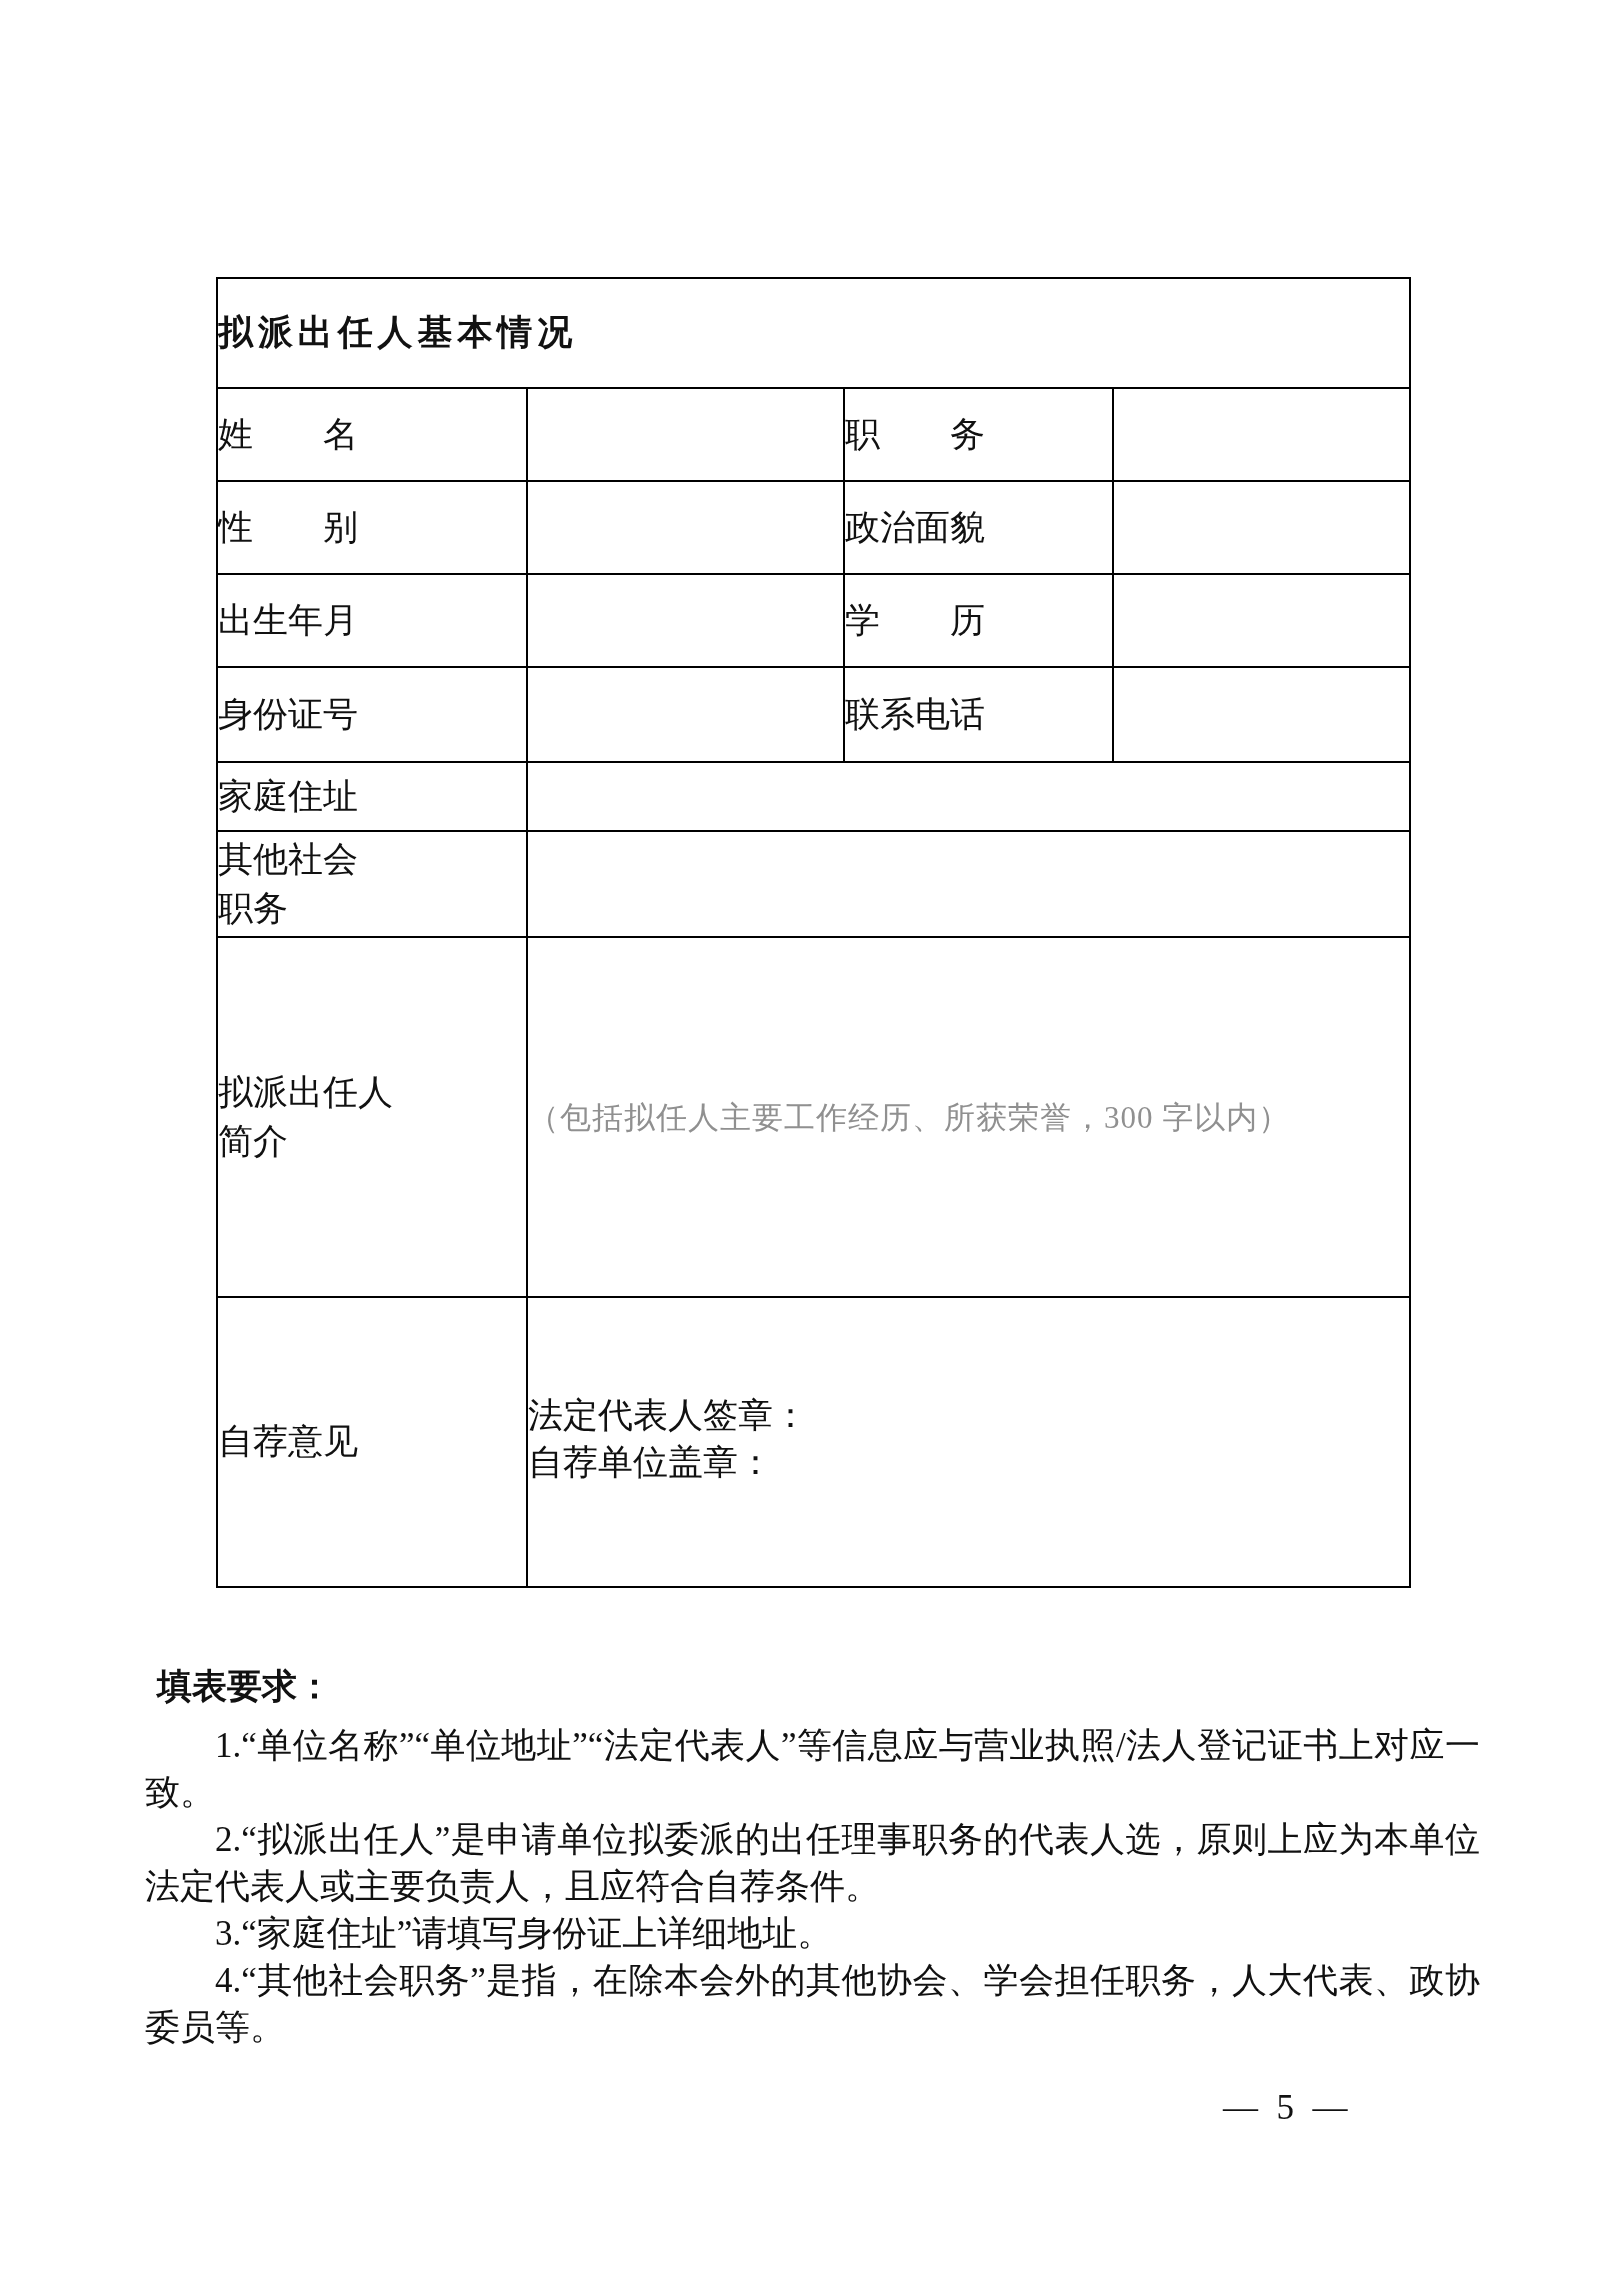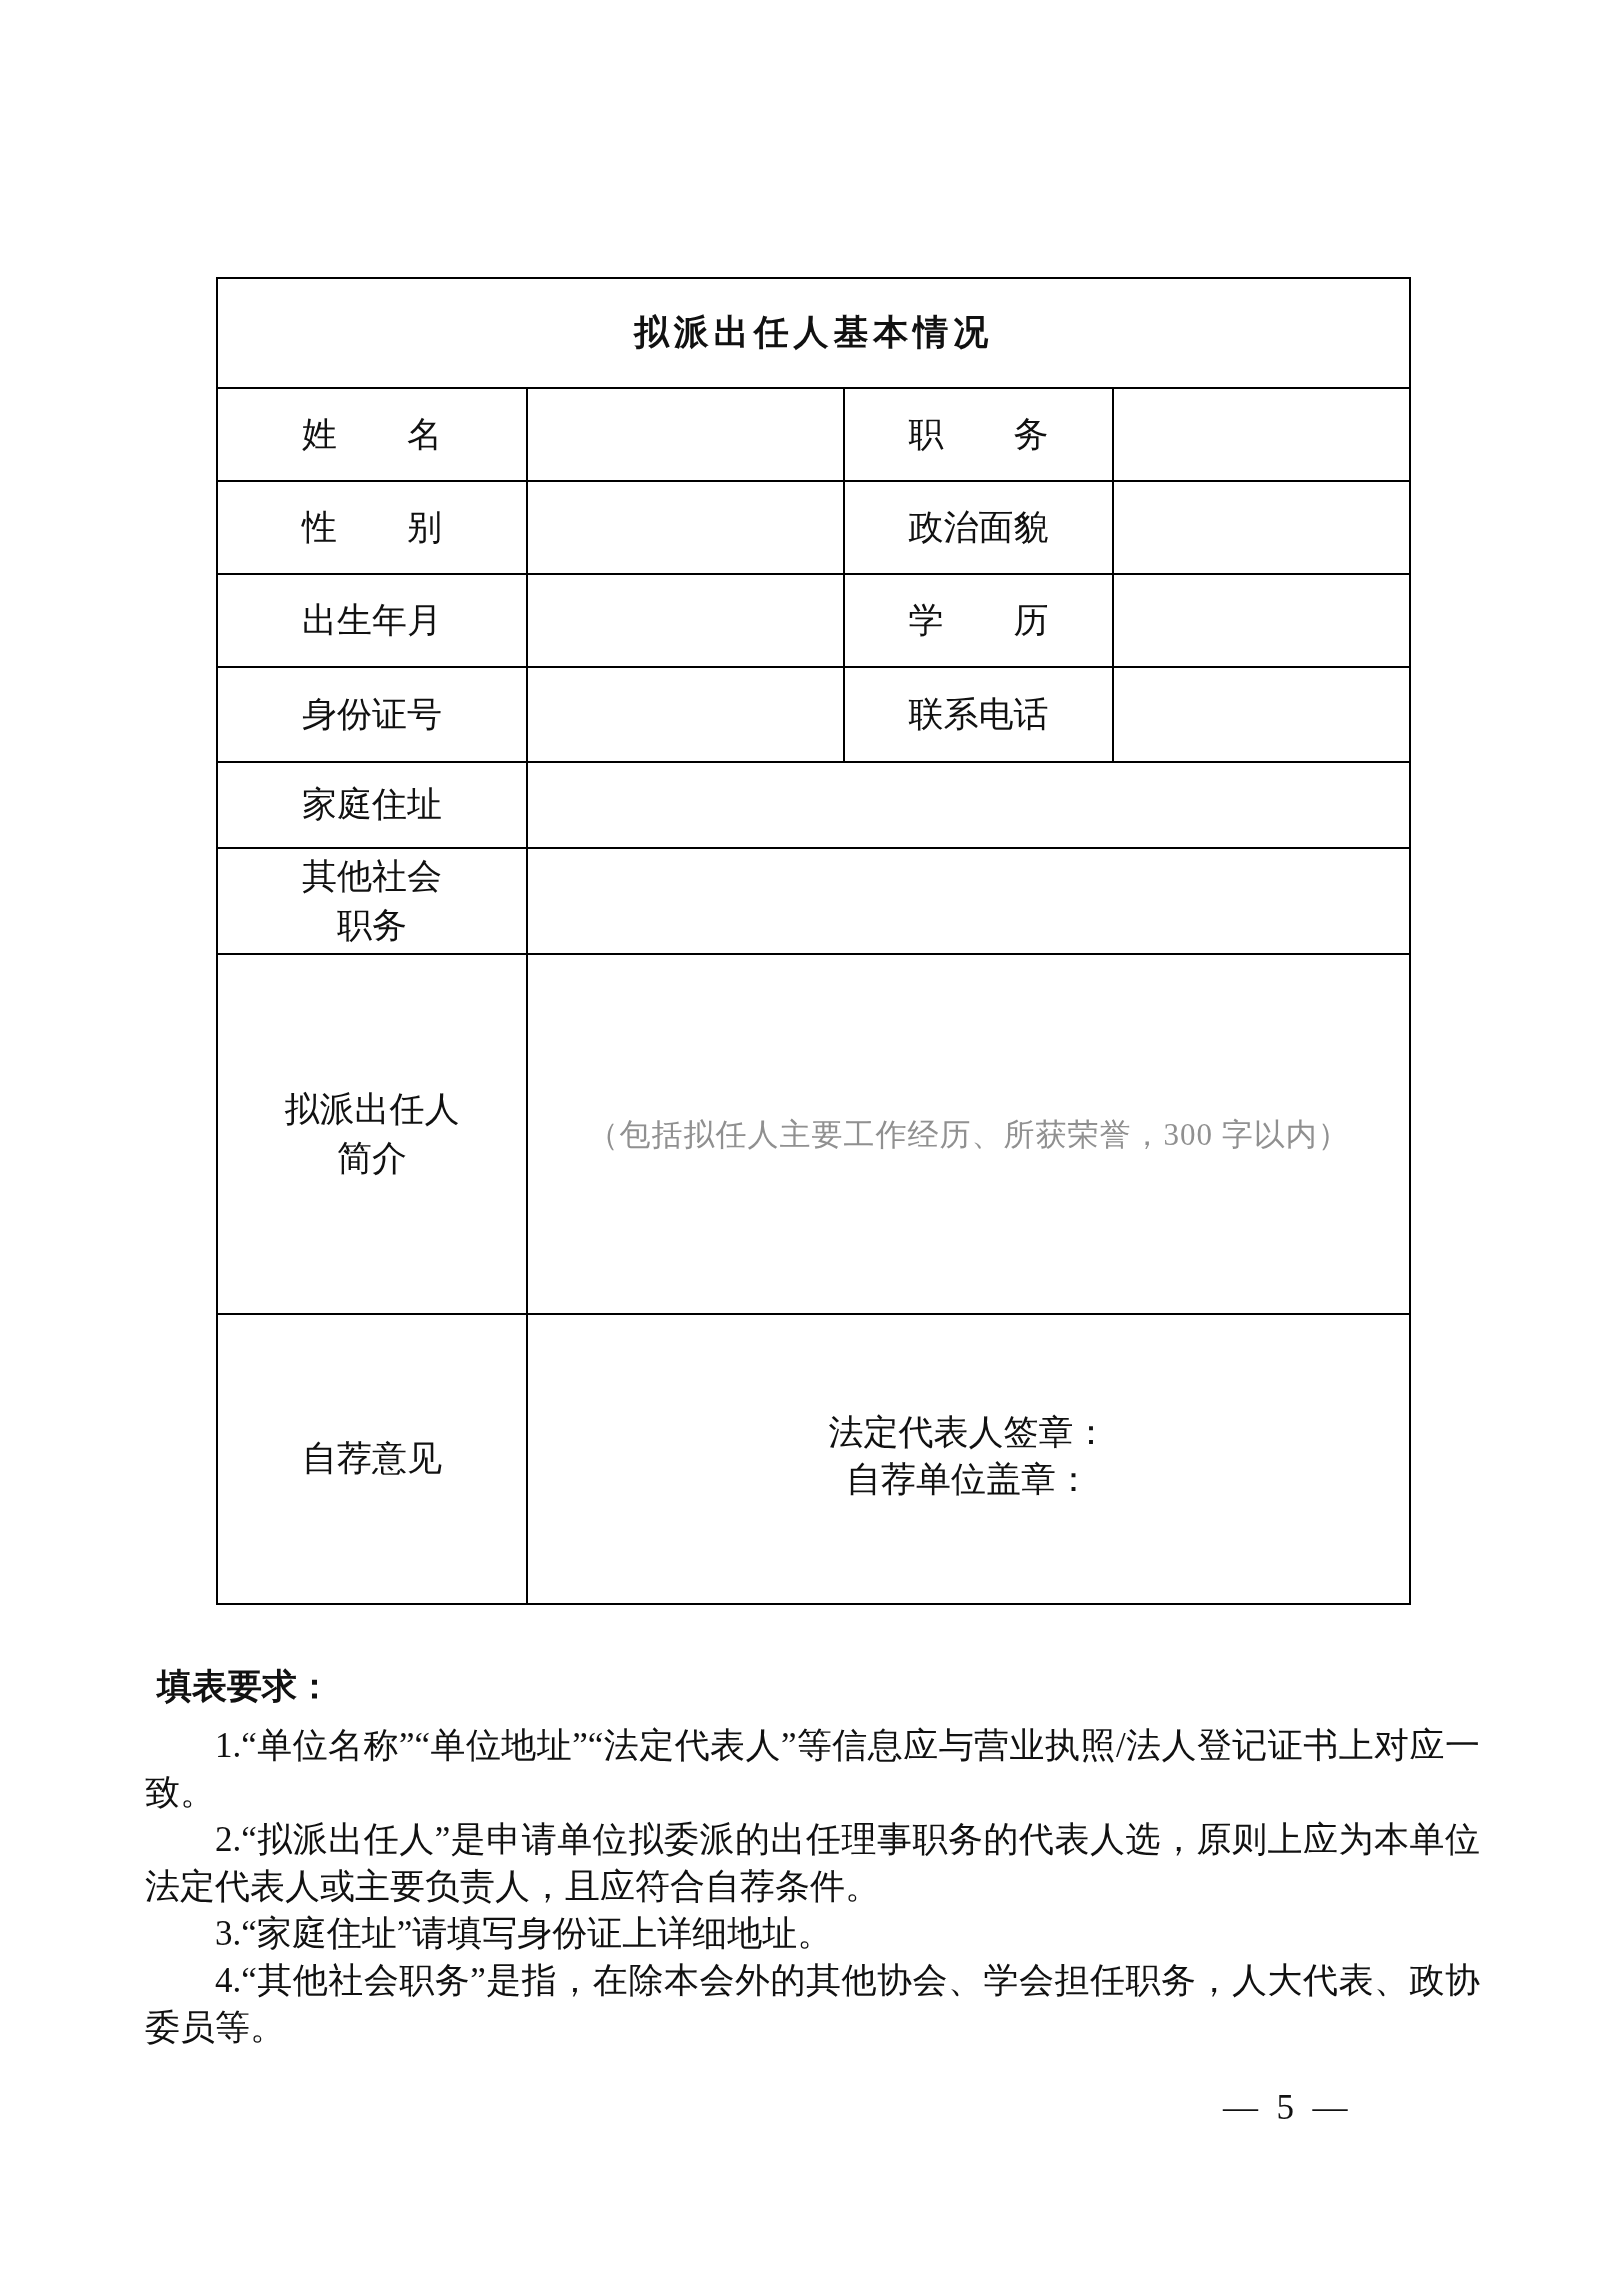--- a/index.html
+++ b/index.html
@@ -25,29 +25,28 @@
     width: 1192px;
     border-collapse: collapse;
     table-layout: fixed;
   }
   .form-table td {
     border: 2px solid #000000;
     border-top-width: 2.9px;
     border-bottom-width: 2.9px;
     padding: 0;
     font-size: 35px;
-    text-align: center;
     vertical-align: middle;
     line-height: 1.35;
     overflow: hidden;
   }
   .h-title  { height: 110px; }
   .h-std    { height: 93px;  }
   .h-r4     { height: 95px;  }
-  .h-addr   { height: 86px;  }
+  .h-addr   { height: 69px;  }
   .h-social { height: 106px; }
   .h-bio    { height: 360px; }
   .h-op     { height: 290px; }
 
   .title-cell {
     font-size: 41px;
     font-weight: bold;
     letter-spacing: 4.9px;
   }
   .label-cell { color: #111111; }

